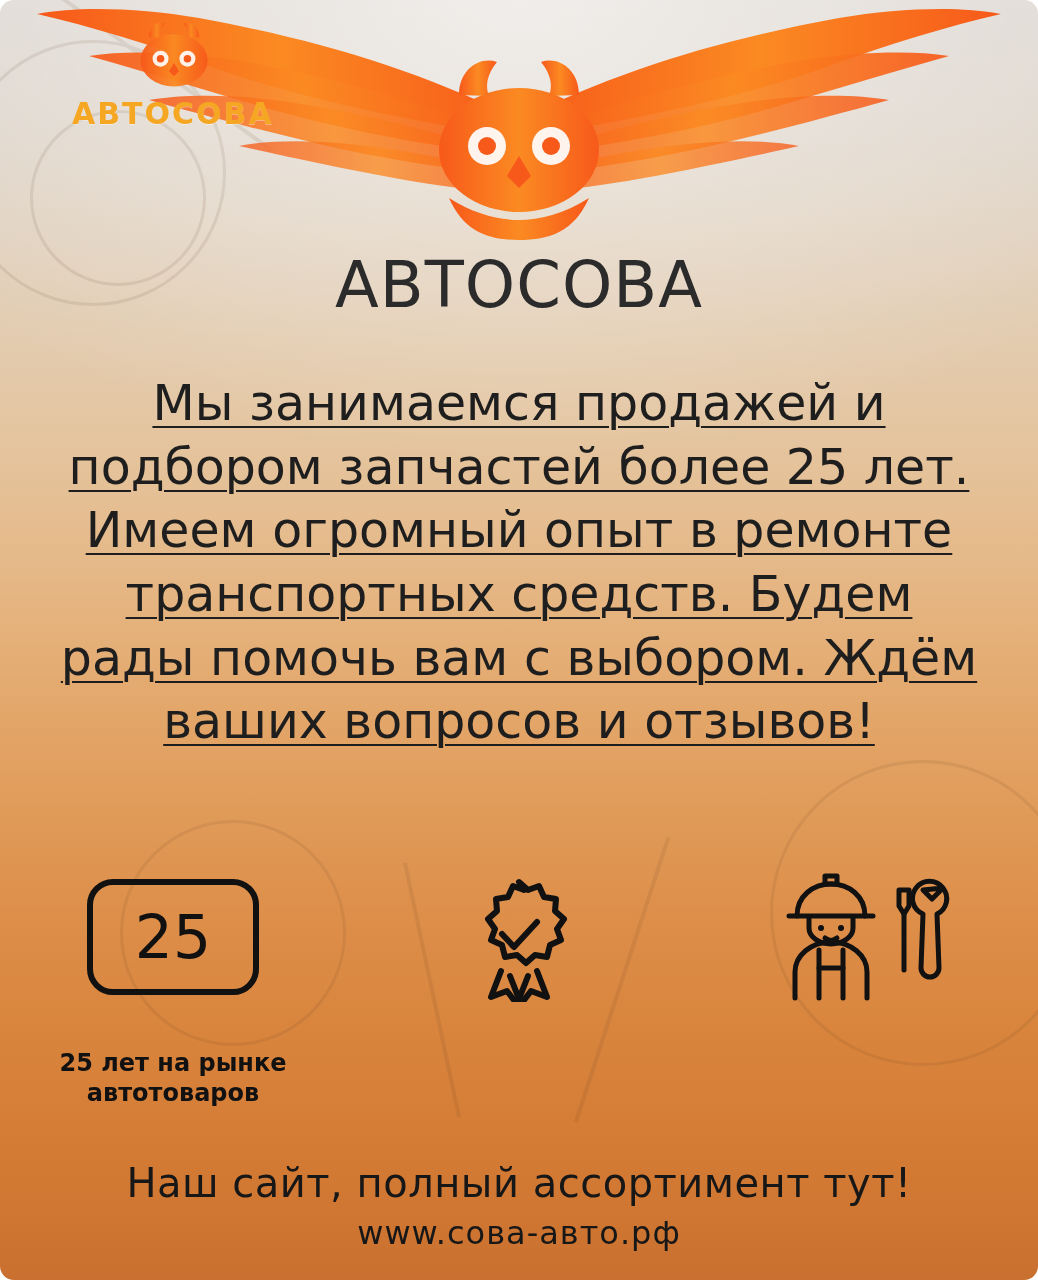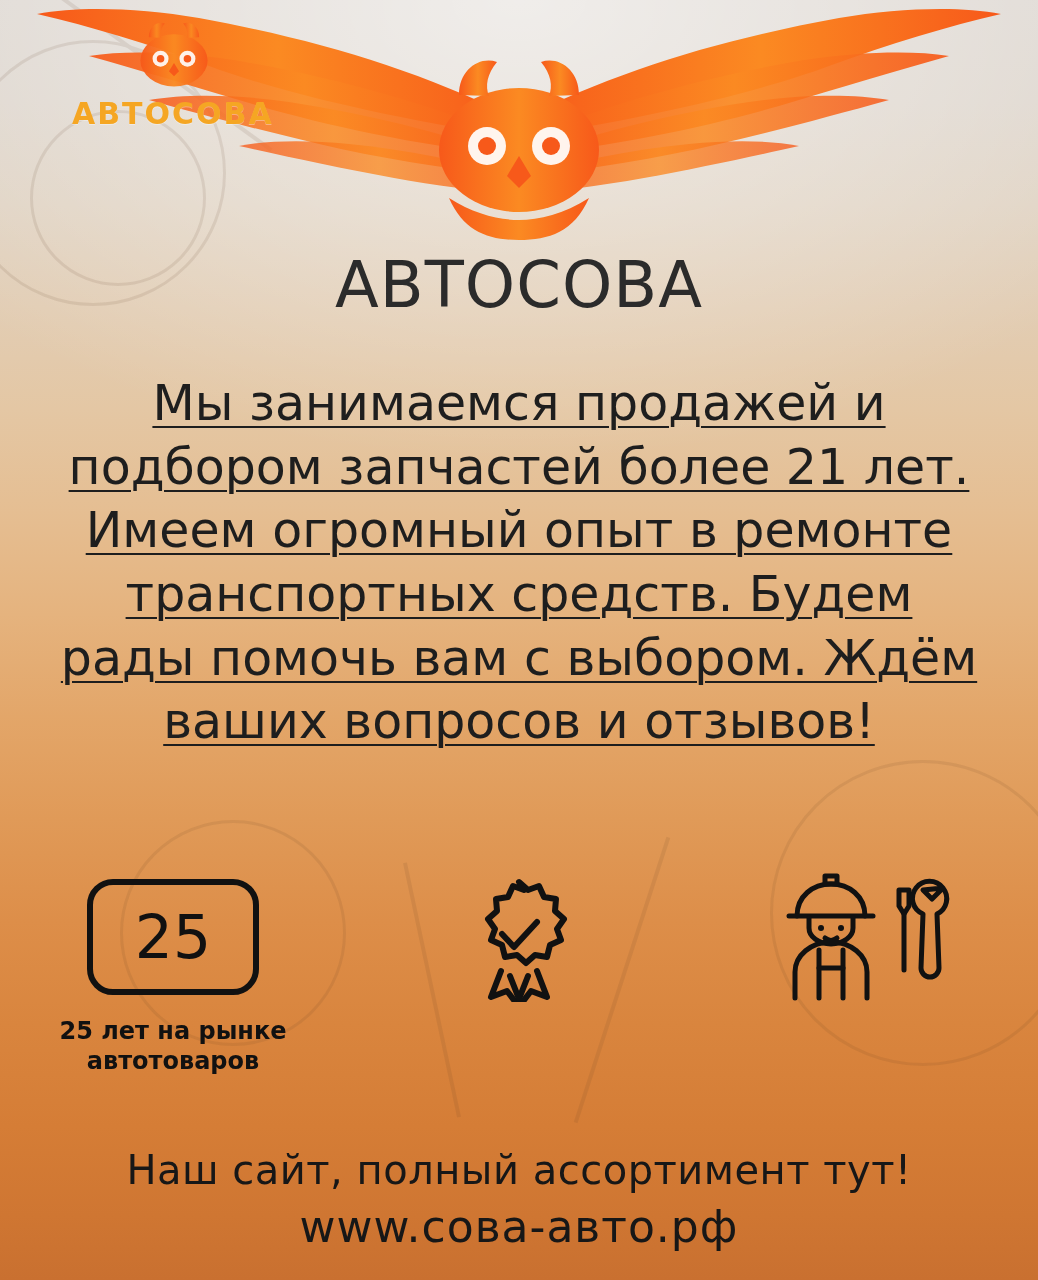--- a/index.html
+++ b/index.html
@@ -23,20 +23,21 @@
         #e4c7a4 32%,
         #e5be92 40%,
         #e5b37e 48%,
         #e3a669 56%,
         #e09a58 64%,
         #dd8e49 72%,
         #d9853e 80%,
         #d57d36 88%,
         #cf7632 95%,
         #c97030 100%);
+    border-radius: 14px;
   }
 
   
   .texture {
     position: absolute;
     inset: 0;
     opacity: 0.10;
     pointer-events: none;
   }
   .texture .ring {
@@ -108,20 +109,21 @@
     width: 100%;
     display: flex;
     justify-content: space-around;
     align-items: flex-start;
   }
   .feature {
     width: 320px;
     display: flex;
     flex-direction: column;
     align-items: center;
+    gap: 32px;
   }
   .feature .icon {
     height: 130px;
     display: flex;
     align-items: center;
     justify-content: center;
   }
   .feature .caption {
     margin-top: 14px;
     text-align: center;
@@ -153,21 +155,21 @@
     text-align: center;
   }
   .footer .line1 {
     font-size: 40px;
     color: #171717;
     letter-spacing: 0.5px;
     font-family: "DejaVu Sans", sans-serif;
   }
   .footer .line2 {
     margin-top: 8px;
-    font-size: 44px;
+    font-size: 32px;
     color: #171717;
     letter-spacing: 1px;
     font-family: "DejaVu Sans", sans-serif;
   }
 </style>
 </head>
 <body>
 
 <div class="poster">
 
@@ -231,21 +233,21 @@
         <circle cx="32" cy="116" r="9"></circle>
         <path d="M0 126 L12 146 L0 158 L-12 146 Z"></path>
       </g>
     </svg>
   </div>
 
   <div class="brand-small">АВТОСОВА</div>
 
   <div class="brand-title">АВТОСОВА</div>
 
-  <div class="headline">Мы занимаемся продажей и подбором запчастей более 21 лет. Имеем огромный опыт в ремонте транспортных средств. Будем рады помочь вам с выбором. Ждём ваших вопросов и отзывов!</div>
+  <div class="headline">Мы занимаемся продажей и подбором запчастей более 25 лет. Имеем огромный опыт в ремонте транспортных средств. Будем рады помочь вам с выбором. Ждём ваших вопросов и отзывов!</div>
 
   <div class="features">
 
     <div class="feature">
       <div class="icon">
         <div class="badge25">25</div>
       </div>
       <div class="caption">25 лет на рынке автотоваров</div>
     </div>
 

